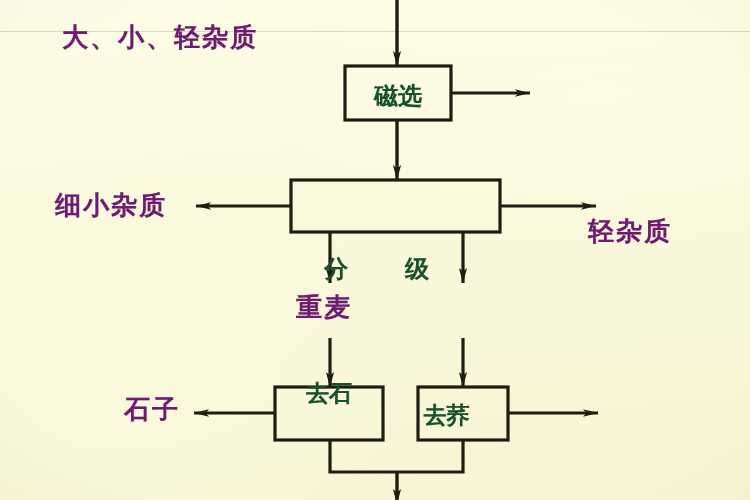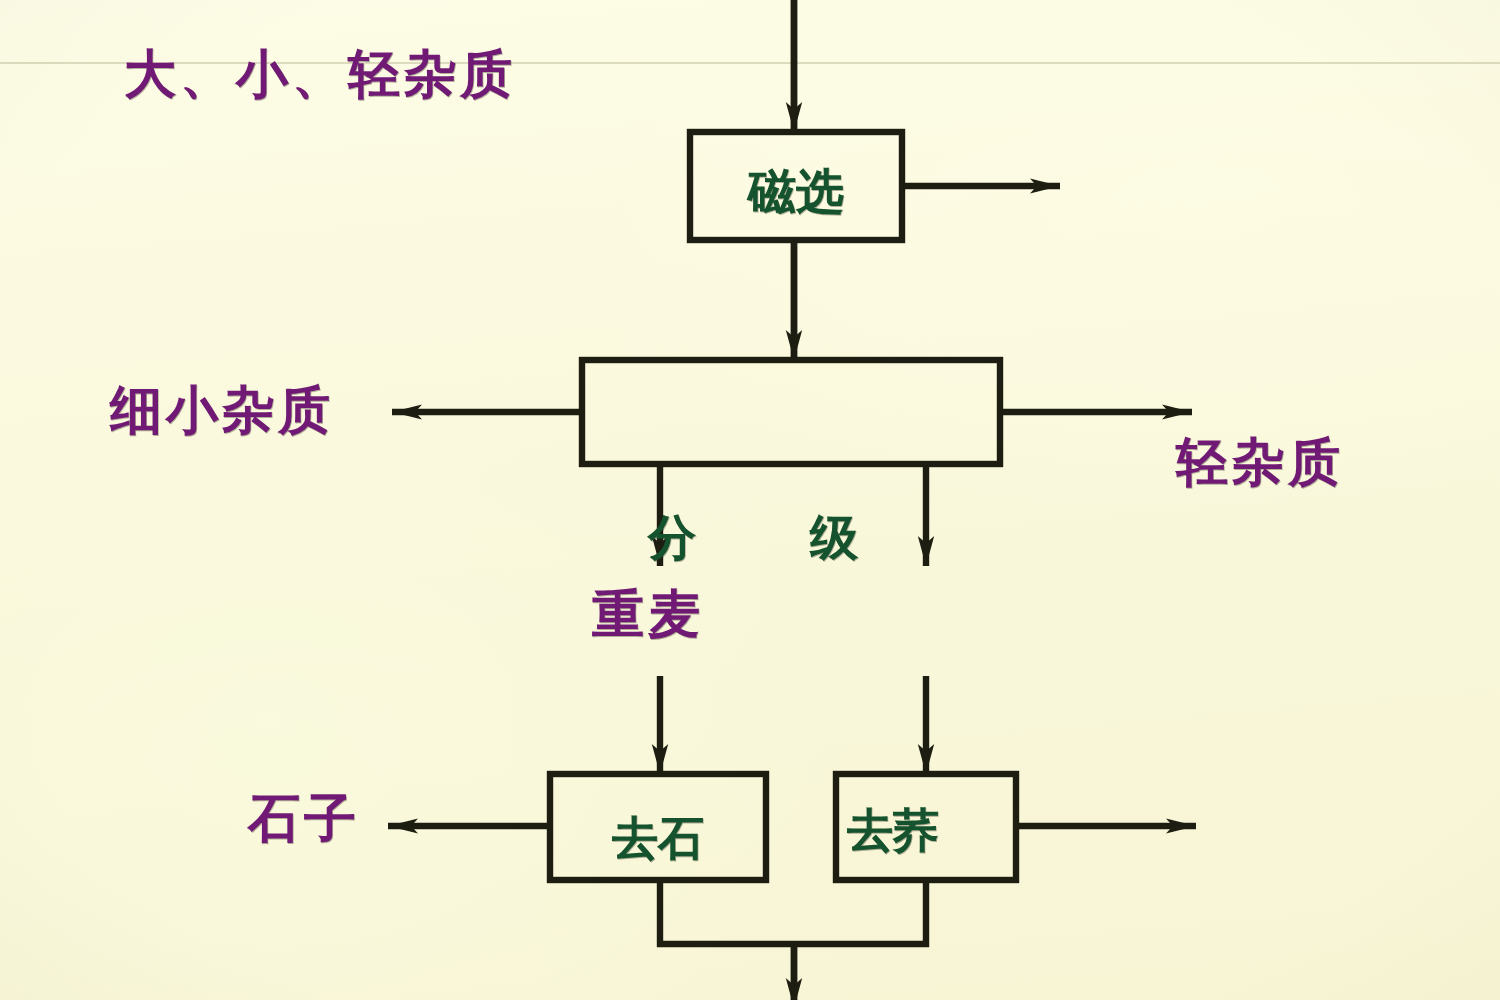--- a/index.html
+++ b/index.html
@@ -125,21 +125,21 @@
 
       <path d="M330,440 L330,472 L463,472 L463,440" stroke-width="3.2"></path>
       <line x1="397" y1="472" x2="397" y2="504" stroke-width="3.4" marker-end="url(#arrD)"></line>
     </g>
   </svg>
 
   <div class="node-lbl sz24" style="left:345px; top:80px; width:106px;">磁选</div>
 
   <div class="node-lbl sz24" style="left:291px; top:209px; width:174px; letter-spacing:3px;margin-top:44px;">分　　级</div>
 
-  <div class="node-lbl sz23" style="left:275px; top:404px; width:108px;">去石</div>
+  <div class="node-lbl sz23" style="left:275px; top:378px; width:108px;">去石</div>
 
   <div class="node-lbl sz23" style="left:399px; top:400px; width:95px;">去荞</div>
 
   <div class="lbl sz26" style="left:62px;  top:20px;">大、小、轻杂质</div>
 
 
   <div class="lbl sz26" style="left:55px;  top:188px;text-align:center;">细小杂质</div>
 
   <div class="lbl sz26" style="left:588px; top:190px;margin-top:24px;">轻杂质</div>
 

